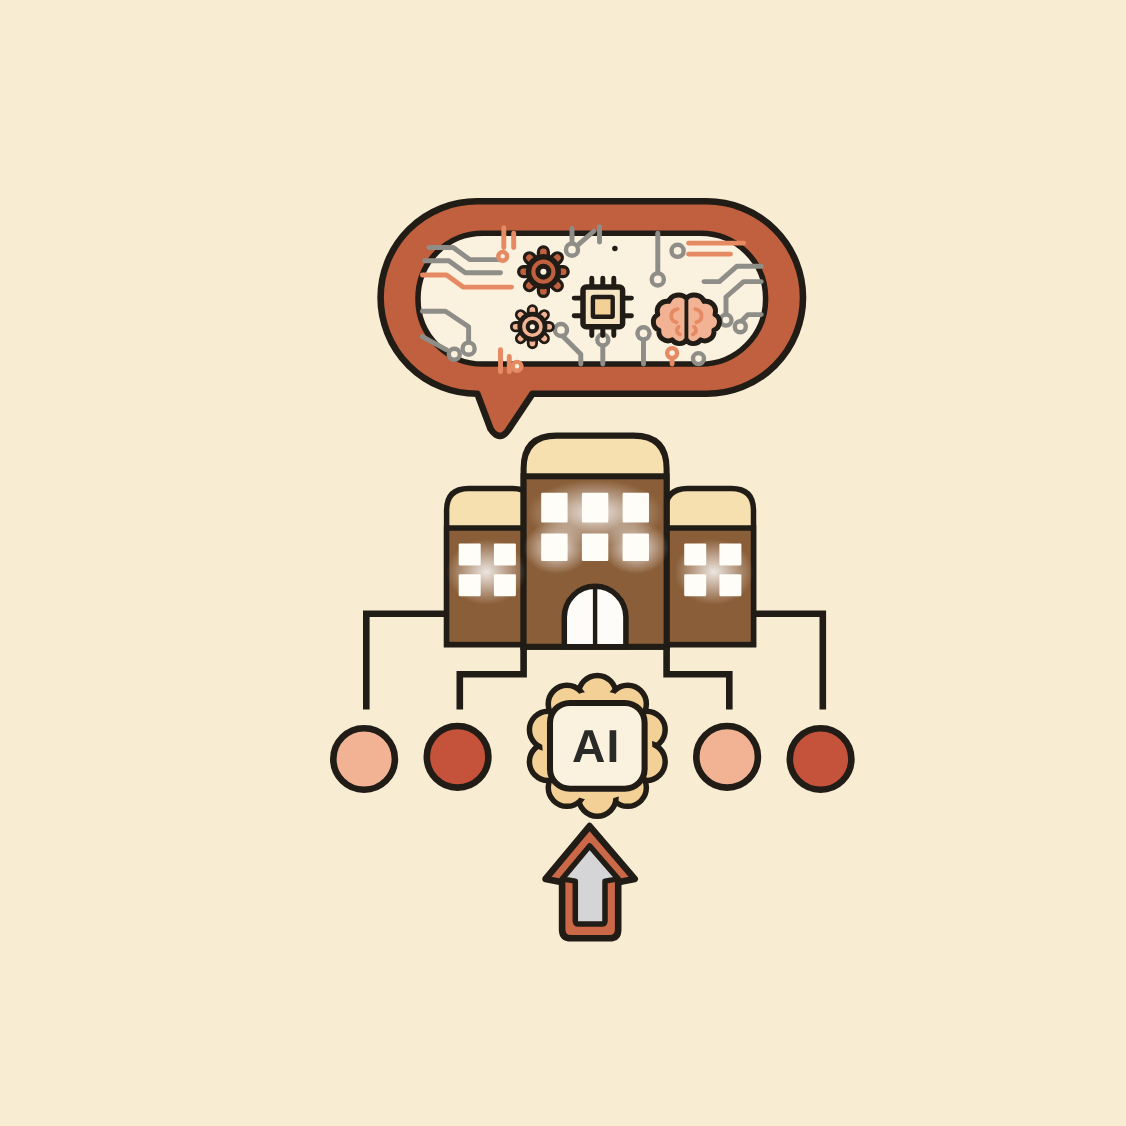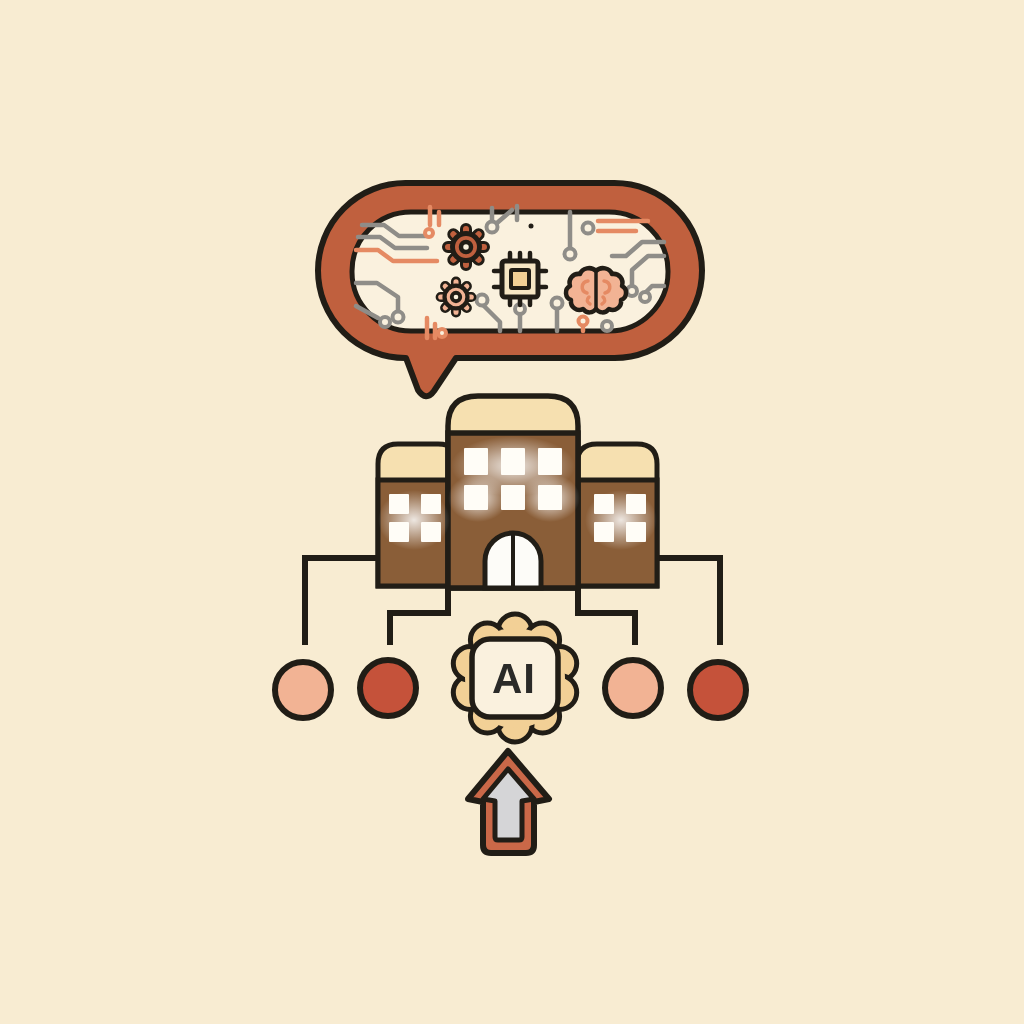--- a/index.html
+++ b/index.html
@@ -1,16 +1,16 @@
 <!DOCTYPE html>
 <html style="--background: #f8ecd2; --outline: #211d16; --terracotta: #c0603e; --salmon: #e58a63; --peach: #f2b394; --red: #c5523a; --brown: #8a5e38; --cream: #f6e0b0; --cream_light: #faf1de; --chip_body: #f6e6c4; --tan: #f2d096; --gray_line: #8f8d88; --arrow_band: #ca6848; --arrow_fill: #d5d5d7; --window_white: #fffdf7; --text: #2a2a28;"><head>
 <meta charset="utf-8">
 <style>
   html,body{margin:0;padding:0;background:var(--background,#f8ecd2);}
-  .stage{width:924px;height:1024px;position:relative;background:var(--background,#f8ecd2);overflow:hidden;}
+  .stage{width:924px;height:1024px;position:relative;background:var(--background,#f8ecd2);overflow:hidden;padding-left:28px;}
   svg{display:block;width:1024px;height:1024px;}
   
   .tg{stroke:var(--gray_line);stroke-width:4.5;fill:none;stroke-linecap:round;stroke-linejoin:round;}
   .ts{stroke:var(--salmon);stroke-width:4.5;fill:none;stroke-linecap:round;stroke-linejoin:round;}
   .ng{fill:var(--cream_light);stroke:var(--gray_line);stroke-width:4;}
   .ns{fill:var(--cream_light);stroke:var(--salmon);stroke-width:4;}
   .connector{stroke:var(--outline);stroke-width:6;fill:none;stroke-linejoin:miter;}
   .ai-label{font:700 42px "Liberation Sans",sans-serif;fill:var(--text);letter-spacing:1px;}
 </style>
 </head>

